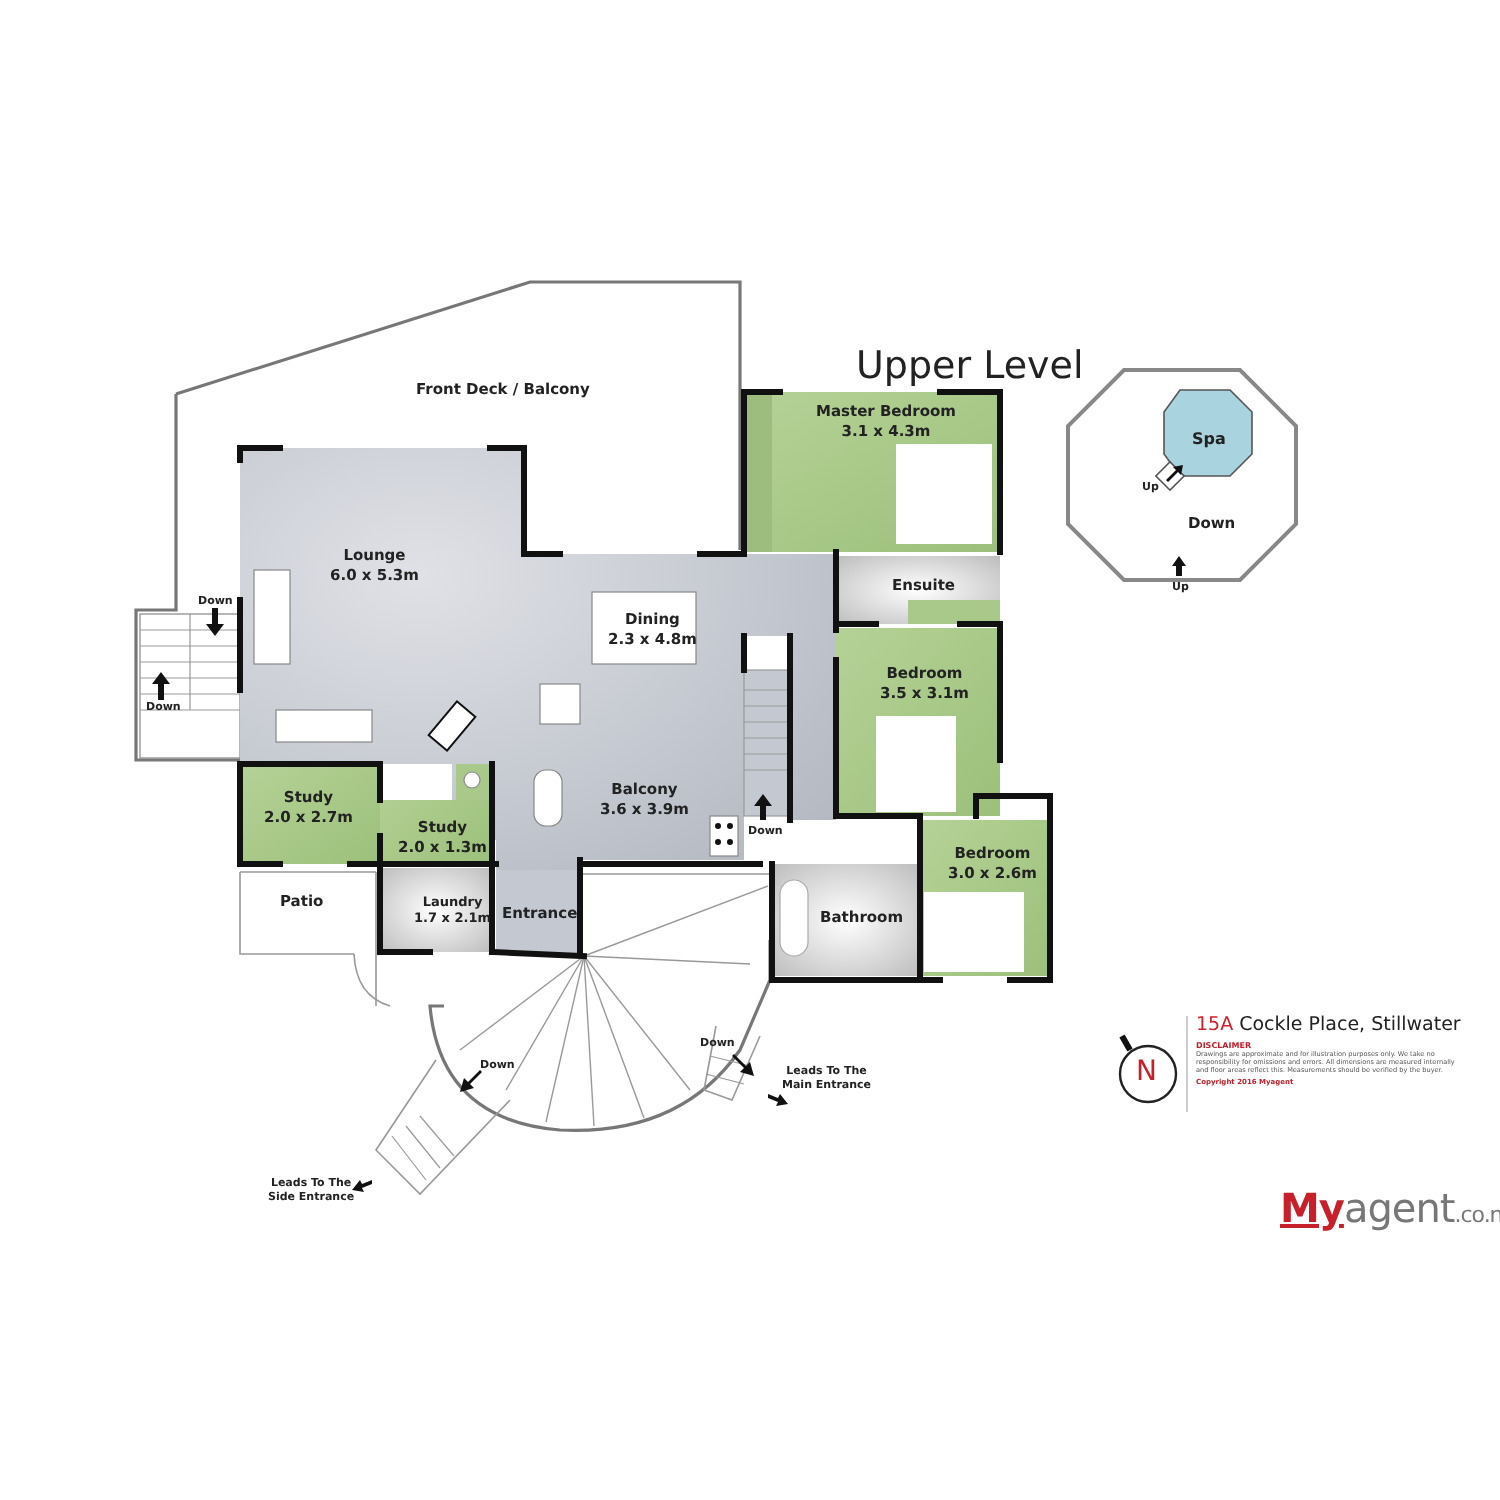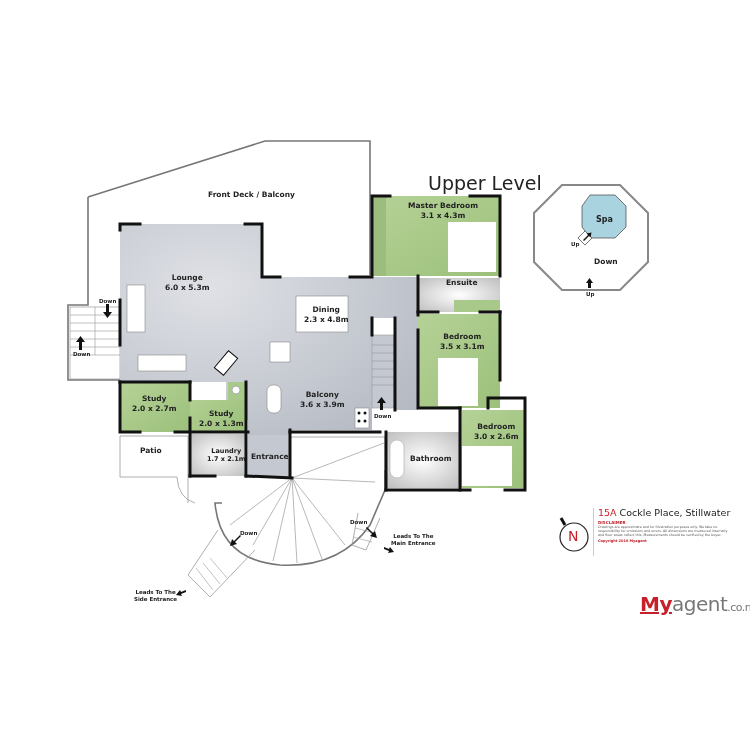--- a/index.html
+++ b/index.html
@@ -192,21 +192,21 @@
 </svg>
 
 <div class="title-level">Upper Level</div>
 
 <div class="lbl" style="left:208px;top:190px;"><span>Front Deck / Balcony</span></div>
 
 <div class="lbl" style="left:165px;top:273px;"><span>Lounge</span><span class="dim">6.0 x 5.3m</span></div>
 <div class="lbl" style="left:304px;top:305px;"><span>Dining</span><span class="dim">2.3 x 4.8m</span></div>
 <div class="lbl" style="left:300px;top:390px;"><span>Balcony</span><span class="dim">3.6 x 3.9m</span></div>
 <div class="lbl" style="left:408px;top:201px;"><span>Master Bedroom</span><span class="dim">3.1 x 4.3m</span></div>
-<div class="lbl" style="left:446px;top:278px;"><span>Ensuite</span></div>
+<div class="lbl" style="left:446px;top:288px;"><span>Ensuite</span></div>
 <div class="lbl" style="left:440px;top:332px;"><span>Bedroom</span><span class="dim">3.5 x 3.1m</span></div>
 <div class="lbl" style="left:474px;top:422px;"><span>Bedroom</span><span class="dim">3.0 x 2.6m</span></div>
 <div class="lbl" style="left:410px;top:454px;"><span>Bathroom</span></div>
 <div class="lbl" style="left:132px;top:394px;"><span>Study</span><span class="dim">2.0 x 2.7m</span></div>
 <div class="lbl" style="left:199px;top:409px;"><span>Study</span><span class="dim">2.0 x 1.3m</span></div>
 <div class="lbl" style="left:207px;top:447px;font-size:6.5px;line-height:8px;"><span>Laundry</span><span class="dim">1.7 x 2.1m</span></div>
 <div class="lbl" style="left:251px;top:452px;"><span>Entrance</span></div>
 <div class="lbl" style="left:140px;top:446px;"><span>Patio</span></div>
 
 <div class="lbl" style="left:596px;top:215px;font-size:8px;">Spa</div>

